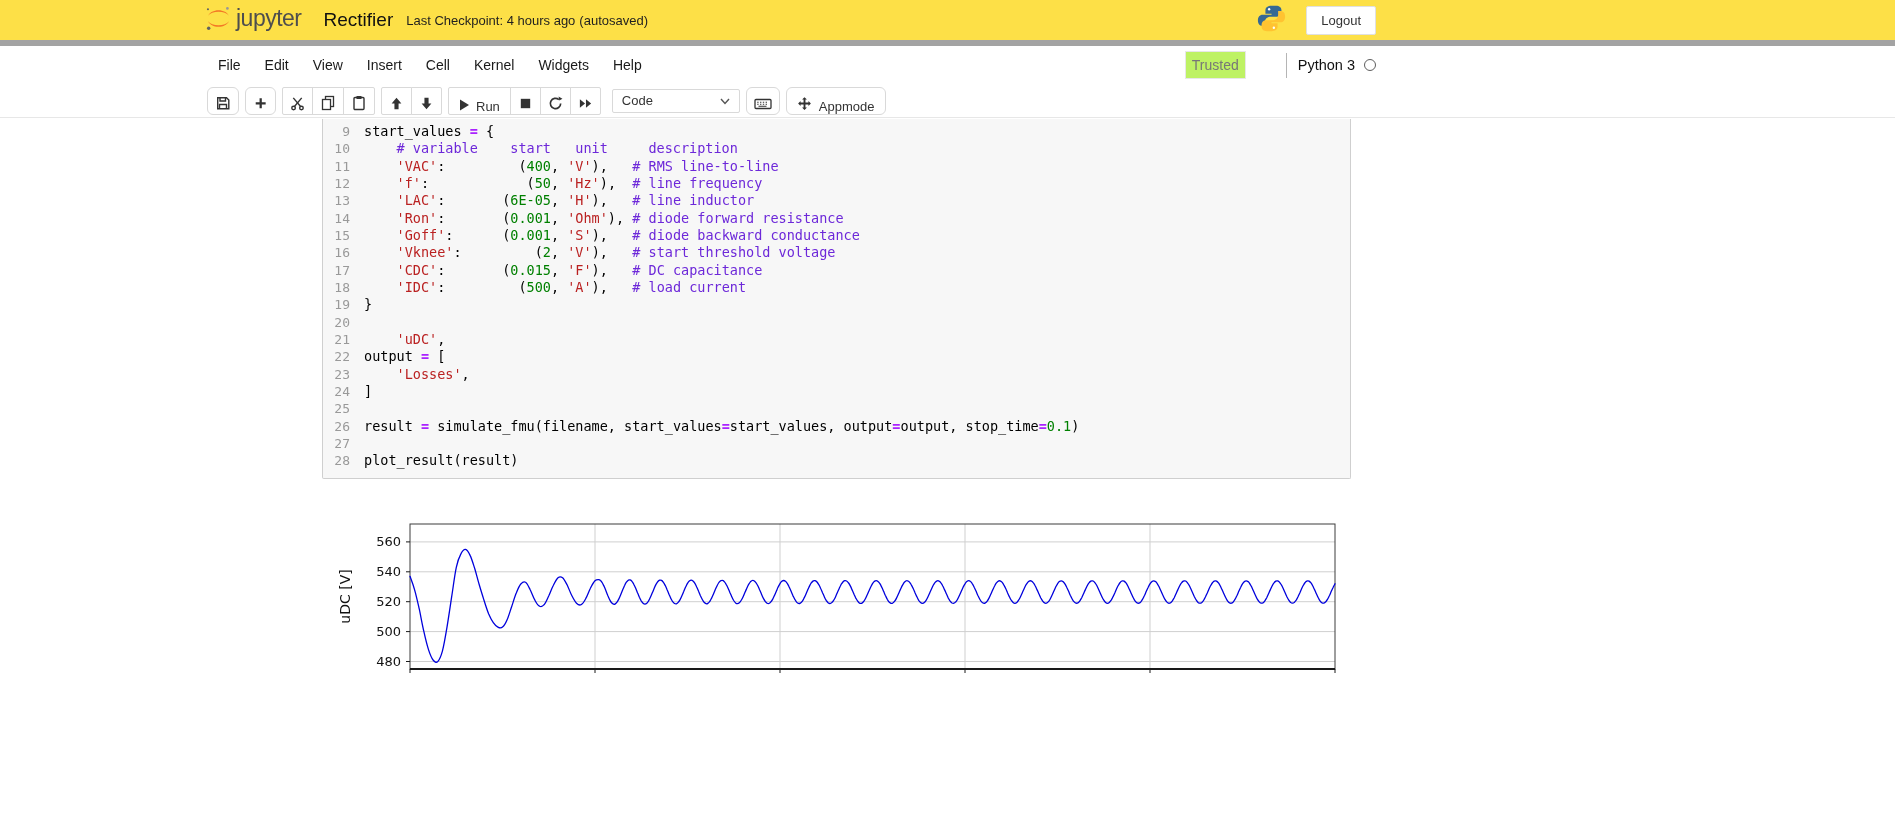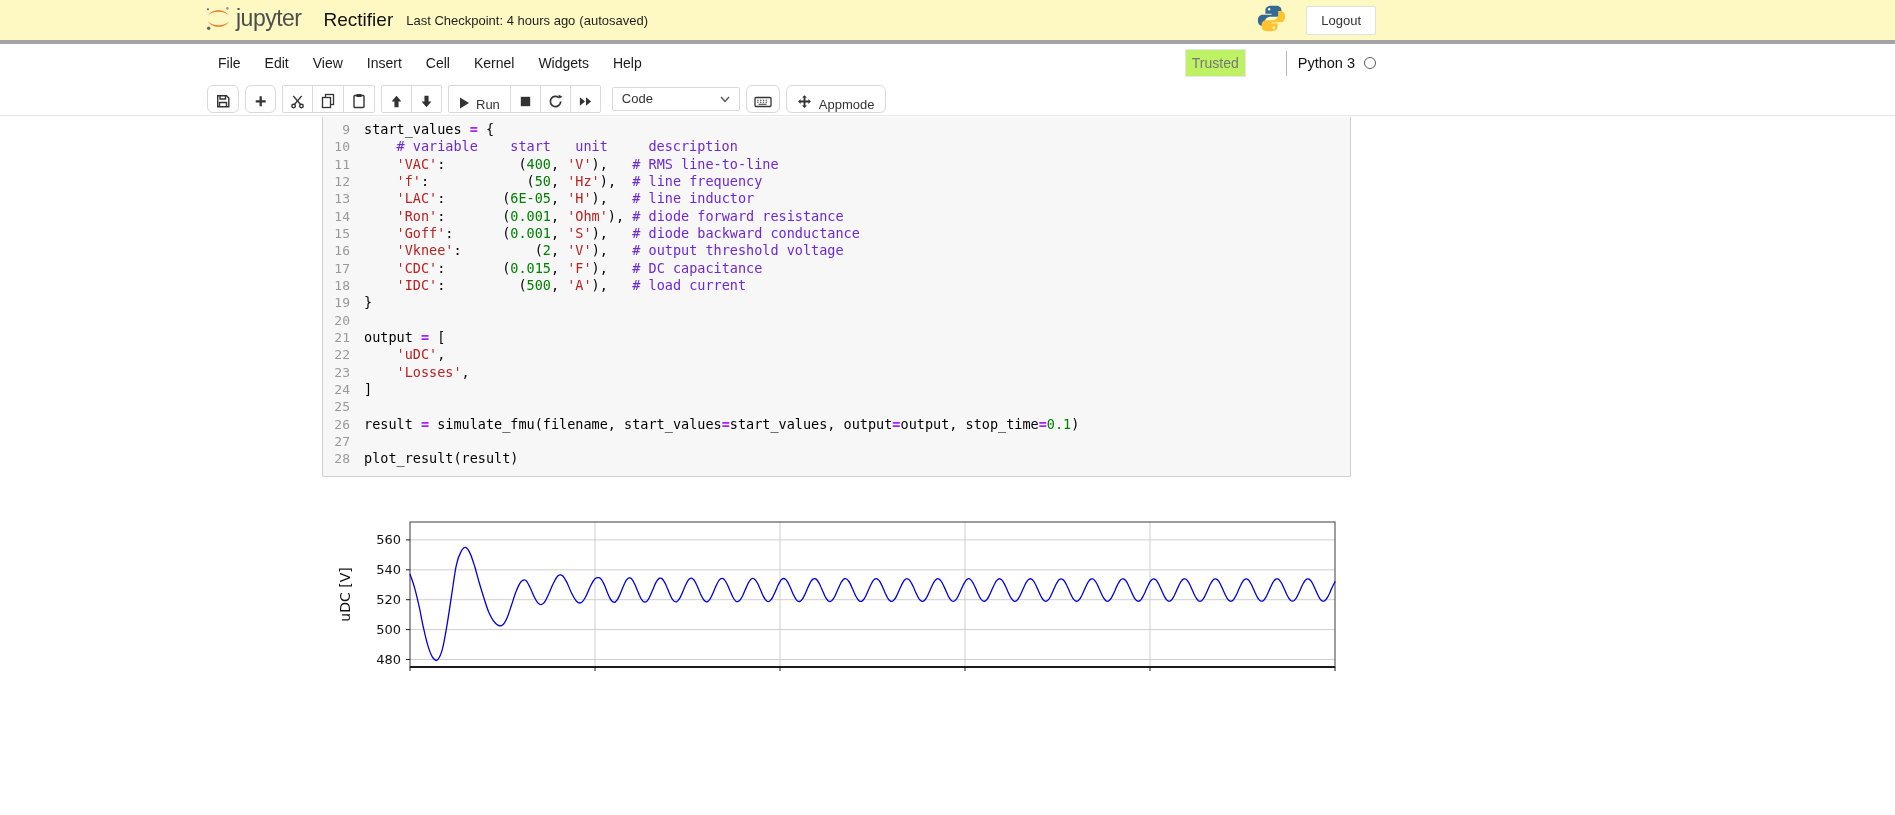--- a/index.html
+++ b/index.html
@@ -1,21 +1,21 @@
 <!DOCTYPE html>
 <html><head>
 <meta charset="utf-8">
 <style>
   *{box-sizing:border-box;margin:0;padding:0}
   html,body{background:#fff}
   body{width:1895px;height:815px;overflow:hidden;position:relative;
        font-family:"Liberation Sans","DejaVu Sans",sans-serif;color:#111}
 
   
-  .topbar{border-bottom:4px solid #a3a3a3;background:#fef9c3}
+  .topbar{border-bottom:6px solid #a3a3a3;background:#fde047}
   .topbar-inner{width:1382px;height:40px;display:flex;align-items:center;padding:0 6px 0 205px}
   .logo{display:flex;align-items:center;gap:4px;cursor:pointer}
   .logo-text{font-size:23px;color:#4e4e4e;letter-spacing:-0.5px;position:relative;top:-2px}
   .nb-title{margin-left:22px;font-size:19px;color:#111;font-weight:500;cursor:pointer}
   .checkpoint{margin-left:13px;font-size:13px;color:#1f1f1f}
   .autosave{margin-left:4px;font-size:13px;color:#1f1f1f}
   .top-right{margin-left:auto;display:flex;align-items:center;gap:20px}
   .logout{background:#fff;border:1px solid #e0e0e0;border-radius:2px;font-size:13px;color:#333;
           padding:6px 14px;cursor:pointer;font-family:inherit}
 
@@ -247,27 +247,27 @@
           <div class="ln">28</div>
         </div>
       <div class="code-area" id="code-lines">
           <div class="cm-line"><span class="tok-p">start_values </span><span class="tok-o">=</span><span class="tok-p"> {</span></div>
           <div class="cm-line"><span class="tok-c">    # variable    start   unit     description</span></div>
           <div class="cm-line"><span class="tok-p">    </span><span class="tok-s">'VAC'</span><span class="tok-p">:         (</span><span class="tok-m">400</span><span class="tok-p">, </span><span class="tok-s">'V'</span><span class="tok-p">),   </span><span class="tok-c"># RMS line-to-line</span></div>
           <div class="cm-line"><span class="tok-p">    </span><span class="tok-s">'f'</span><span class="tok-p">:            (</span><span class="tok-m">50</span><span class="tok-p">, </span><span class="tok-s">'Hz'</span><span class="tok-p">),  </span><span class="tok-c"># line frequency</span></div>
           <div class="cm-line"><span class="tok-p">    </span><span class="tok-s">'LAC'</span><span class="tok-p">:       (</span><span class="tok-m">6E-05</span><span class="tok-p">, </span><span class="tok-s">'H'</span><span class="tok-p">),   </span><span class="tok-c"># line inductor</span></div>
           <div class="cm-line"><span class="tok-p">    </span><span class="tok-s">'Ron'</span><span class="tok-p">:       (</span><span class="tok-m">0.001</span><span class="tok-p">, </span><span class="tok-s">'Ohm'</span><span class="tok-p">), </span><span class="tok-c"># diode forward resistance</span></div>
           <div class="cm-line"><span class="tok-p">    </span><span class="tok-s">'Goff'</span><span class="tok-p">:      (</span><span class="tok-m">0.001</span><span class="tok-p">, </span><span class="tok-s">'S'</span><span class="tok-p">),   </span><span class="tok-c"># diode backward conductance</span></div>
-          <div class="cm-line"><span class="tok-p">    </span><span class="tok-s">'Vknee'</span><span class="tok-p">:         (</span><span class="tok-m">2</span><span class="tok-p">, </span><span class="tok-s">'V'</span><span class="tok-p">),   </span><span class="tok-c"># output threshold voltage</span></div>
+          <div class="cm-line"><span class="tok-p">    </span><span class="tok-s">'Vknee'</span><span class="tok-p">:         (</span><span class="tok-m">2</span><span class="tok-p">, </span><span class="tok-s">'V'</span><span class="tok-p">),   </span><span class="tok-c"># start threshold voltage</span></div>
           <div class="cm-line"><span class="tok-p">    </span><span class="tok-s">'CDC'</span><span class="tok-p">:       (</span><span class="tok-m">0.015</span><span class="tok-p">, </span><span class="tok-s">'F'</span><span class="tok-p">),   </span><span class="tok-c"># DC capacitance</span></div>
           <div class="cm-line"><span class="tok-p">    </span><span class="tok-s">'IDC'</span><span class="tok-p">:         (</span><span class="tok-m">500</span><span class="tok-p">, </span><span class="tok-s">'A'</span><span class="tok-p">),   </span><span class="tok-c"># load current</span></div>
           <div class="cm-line"><span class="tok-p">}</span></div>
           <div class="cm-line"></div>
+          <div class="cm-line"><span class="tok-p">    </span><span class="tok-s">'uDC'</span><span class="tok-p">,</span></div>
           <div class="cm-line"><span class="tok-p">output </span><span class="tok-o">=</span><span class="tok-p"> [</span></div>
-          <div class="cm-line"><span class="tok-p">    </span><span class="tok-s">'uDC'</span><span class="tok-p">,</span></div>
           <div class="cm-line"><span class="tok-p">    </span><span class="tok-s">'Losses'</span><span class="tok-p">,</span></div>
           <div class="cm-line"><span class="tok-p">]</span></div>
           <div class="cm-line"></div>
           <div class="cm-line"><span class="tok-p">result </span><span class="tok-o">=</span><span class="tok-p"> simulate_fmu(filename, start_values</span><span class="tok-o">=</span><span class="tok-p">start_values, output</span><span class="tok-o">=</span><span class="tok-p">output, stop_time</span><span class="tok-o">=</span><span class="tok-m">0.1</span><span class="tok-p">)</span></div>
           <div class="cm-line"></div>
           <div class="cm-line"><span class="tok-p">plot_result(result)</span></div>
         </div>
     </div>
     <div class="output-area">
       <svg id="plot-svg" width="1030" height="175" font-family="DejaVu Sans, sans-serif">

